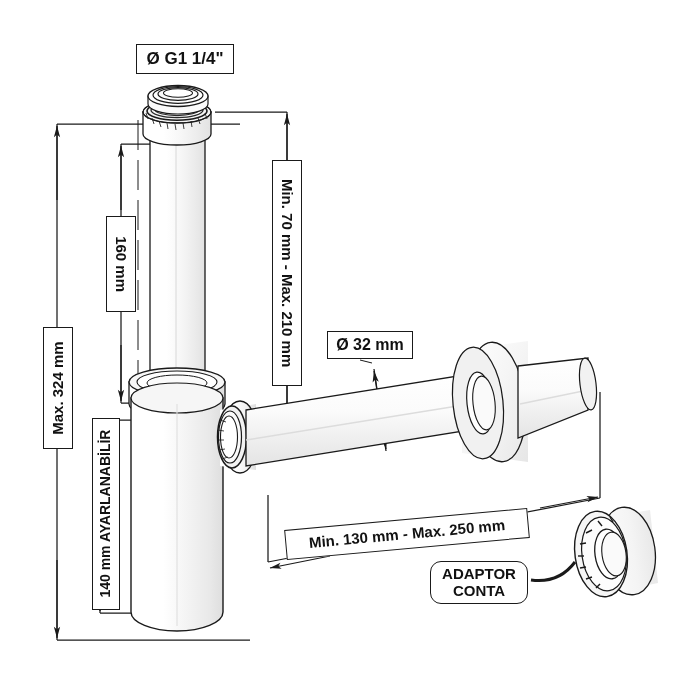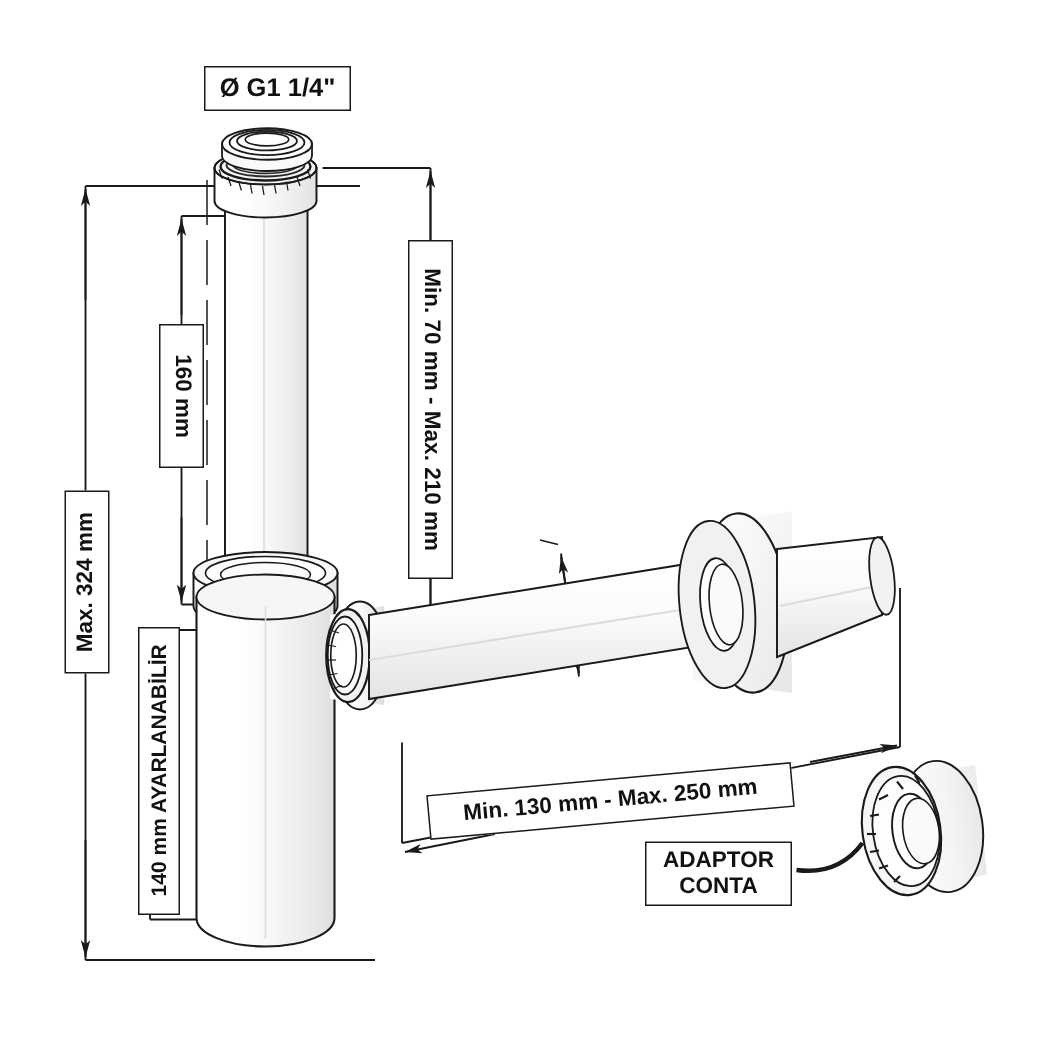--- a/index.html
+++ b/index.html
@@ -229,25 +229,28 @@
 </div>
 
 <div class="dimlabel" style="left:43px;top:327px;width:30px;height:122px;font-size:15px;">
   <span style="transform:rotate(-90deg);display:inline-block;white-space:nowrap;">Max. 324 mm</span>
 </div>
 
 <div class="dimlabel" style="left:92px;top:418px;width:28px;height:192px;font-size:14px;">
   <span style="transform:rotate(-90deg);display:inline-block;white-space:nowrap;">140 mm AYARLANABİLİR</span>
 </div>
 
+<div class="dimlabel" style="left:327px;top:331px;width:86px;height:28px;font-size:16px;">
+  <span>Ø 32 mm</span>
+</div>
 
 <div class="dimlabel" style="left:285px;top:519px;width:244px;height:30px;font-size:15px;
             transform:rotate(-5.2deg);transform-origin:center center;">
   <span>Min. 130 mm - Max. 250 mm</span>
 </div>
 
 <div class="dimlabel" style="left:430px;top:561px;width:98px;height:43px;font-size:15px;
-            flex-direction:column;">
+            flex-direction:column;border-radius:11px;">
   <span>ADAPTOR</span>
   <span>CONTA</span>
 </div>
 
 </div>
 
 </body></html>

